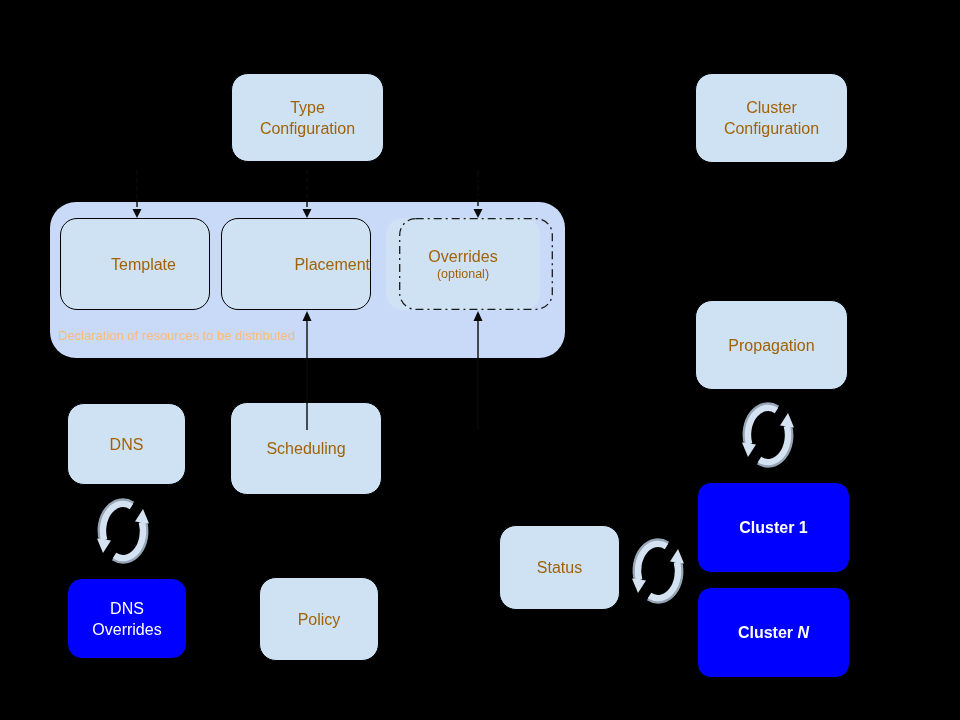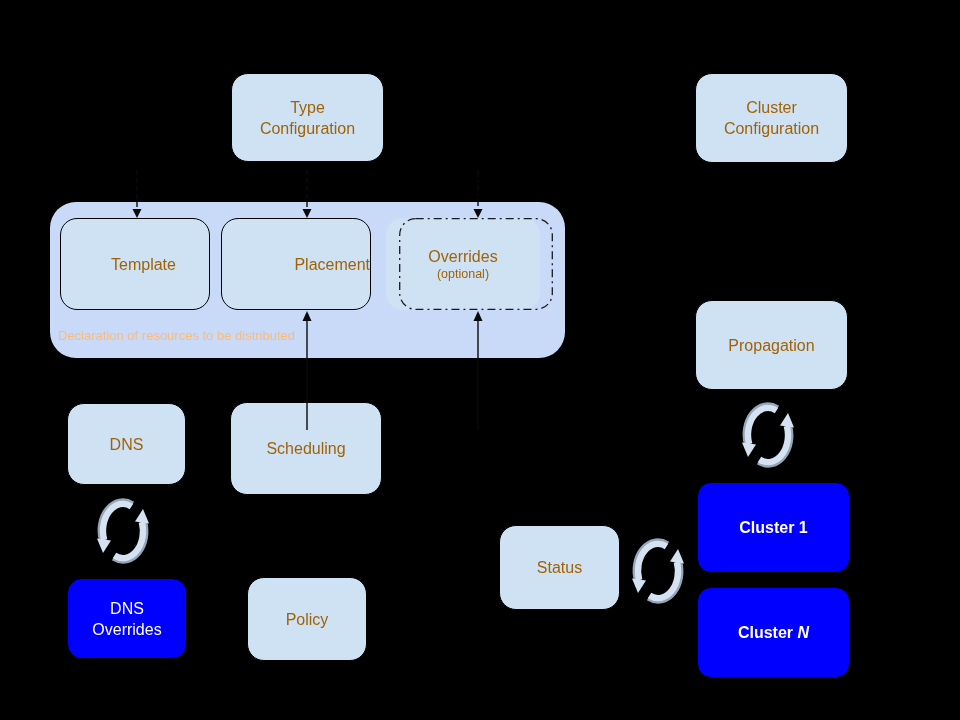--- a/index.html
+++ b/index.html
@@ -22,21 +22,21 @@
 
   #type-config{left:231px;top:73px;width:153px;height:89px;}
   #cluster-config{left:695px;top:73px;width:153px;height:90px;}
   #template{left:60px;top:218px;width:150px;height:92px;padding-left:17px;}
   #placement{left:221px;top:218px;width:150px;height:92px;align-items:flex-end;}
   #overrides{left:386px;top:218px;width:154px;height:92px;border:none;background:#cfe2f3;text-align:right;}
   #overrides .sub{font-size:12.5px;line-height:15px;}
   #dns{left:67px;top:403px;width:119px;height:82px;}
   #scheduling{left:230px;top:402px;width:152px;height:93px;align-items:center;}
   #dns-provider{left:67px;top:578px;width:120px;height:81px;border-radius:15px;}
-  #policy{left:247px;top:577px;width:120px;height:84px;align-items:center;}
+  #policy{left:259px;top:577px;width:120px;height:84px;align-items:center;}
   #propagation{left:695px;top:300px;width:153px;height:90px;}
   #cluster-1{left:697px;top:482px;width:153px;height:91px;border-radius:14px;}
   #cluster-n{left:697px;top:587px;width:153px;height:91px;border-radius:14px;}
   #status{left:499px;top:525px;width:121px;height:85px;}
 
   #overlay{position:absolute;left:0;top:0;width:960px;height:720px;
            pointer-events:none;z-index:5;}
 </style>
 </head>
 <body>

